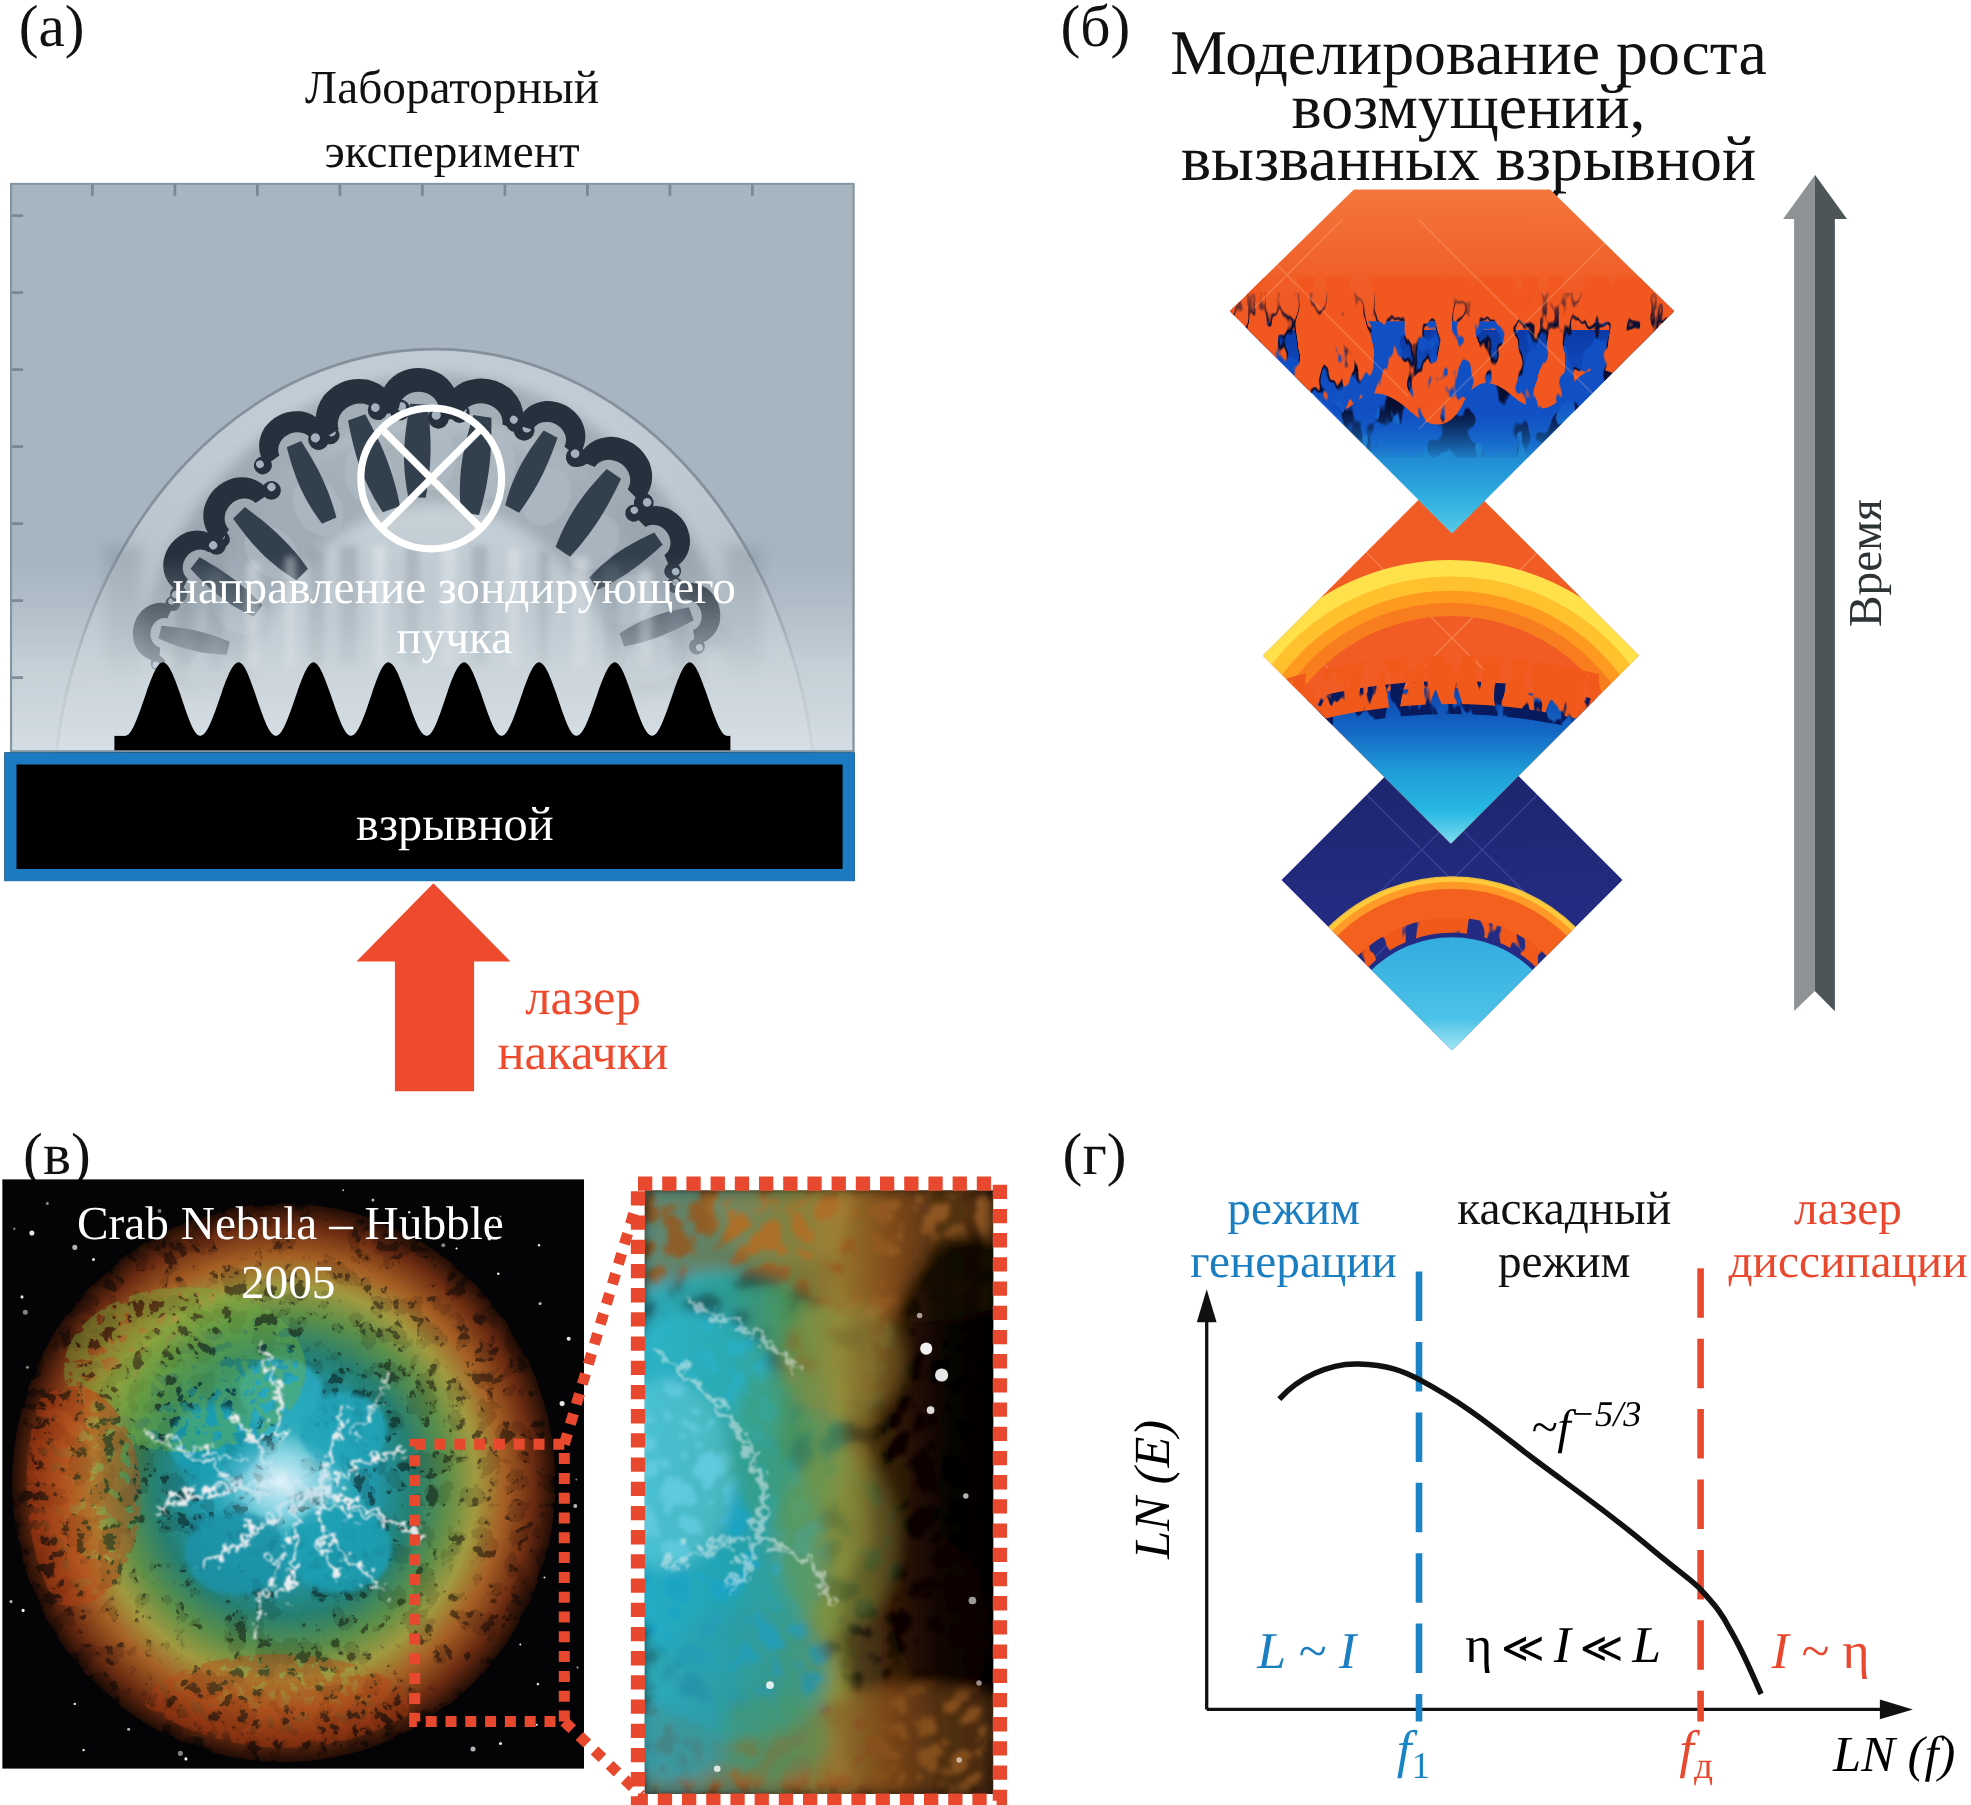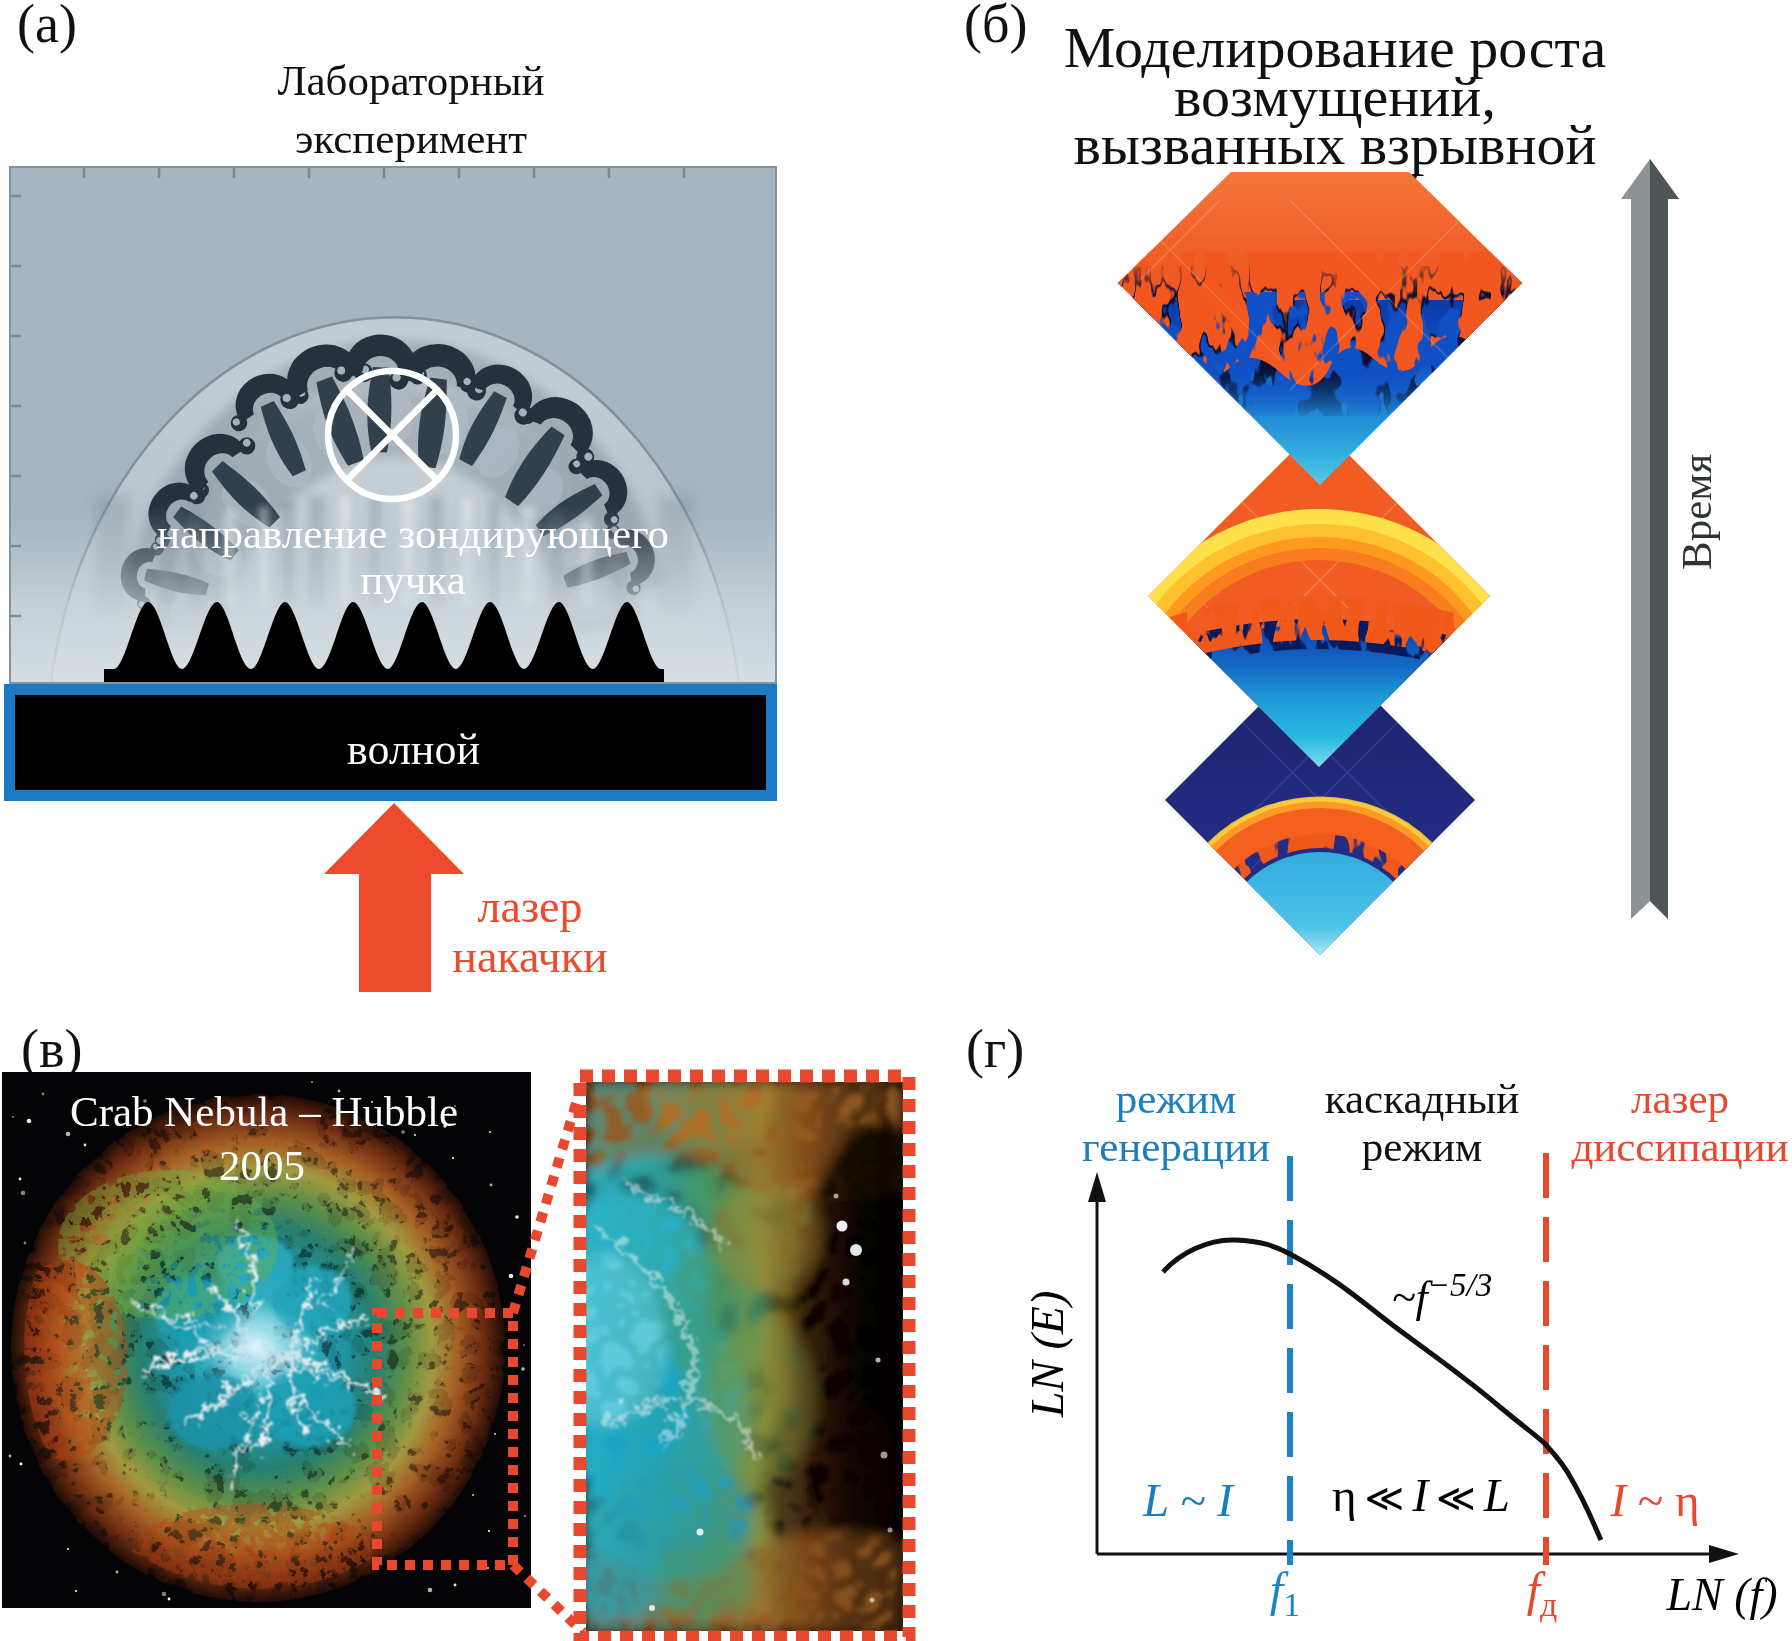--- a/index.html
+++ b/index.html
@@ -127,21 +127,21 @@
   <g stroke="#fff" stroke-width="6.5" fill="none">
     <circle cx="383" cy="269" r="64"></circle>
     <line x1="338" y1="224" x2="428" y2="314"></line>
     <line x1="338" y1="314" x2="428" y2="224"></line>
   </g>
   <text x="404" y="382" fill="#fff" font-size="43" text-anchor="middle">направление зондирующего</text>
   <text x="404" y="428" fill="#fff" font-size="43" text-anchor="middle">пучка</text>
 </svg>
 
 <div class="abs" style="left:4px;top:684px;width:751px;height:95px;background:#000;border:11px solid #1b7ac1;"></div>
-<div class="abs ctr" style="left:26px;top:724px;width:775px;font-size:44px;color:#fff;">волной</div>
+<div class="abs ctr" style="left:26px;top:724px;width:775px;font-size:44px;color:#fff;">взрывной</div>
 
 <svg class="abs" style="left:324px;top:803px;" width="140" height="190" viewBox="0 0 140 190">
   <polygon points="70,0 140,71 107,71 107,189 35,189 35,71 0,71" fill="#ee4b2e"></polygon>
 </svg>
 <div class="abs ctr" style="left:440px;top:882px;width:180px;font-size:46px;line-height:50px;color:#ee4b2e;">лазер<br>накачки</div>
 
 <div class="abs" style="left:964px;top:-7px;font-size:54px;">(б)</div>
 <div class="abs ctr" style="left:1027px;top:24px;width:616px;font-size:58px;line-height:48.5px;">Моделирование роста<br>возмущений,<br>вызванных взрывной волной</div>
 
 <svg class="abs" style="left:1040px;top:140px;overflow:visible;" width="752" height="830" viewBox="0 0 752 830">

